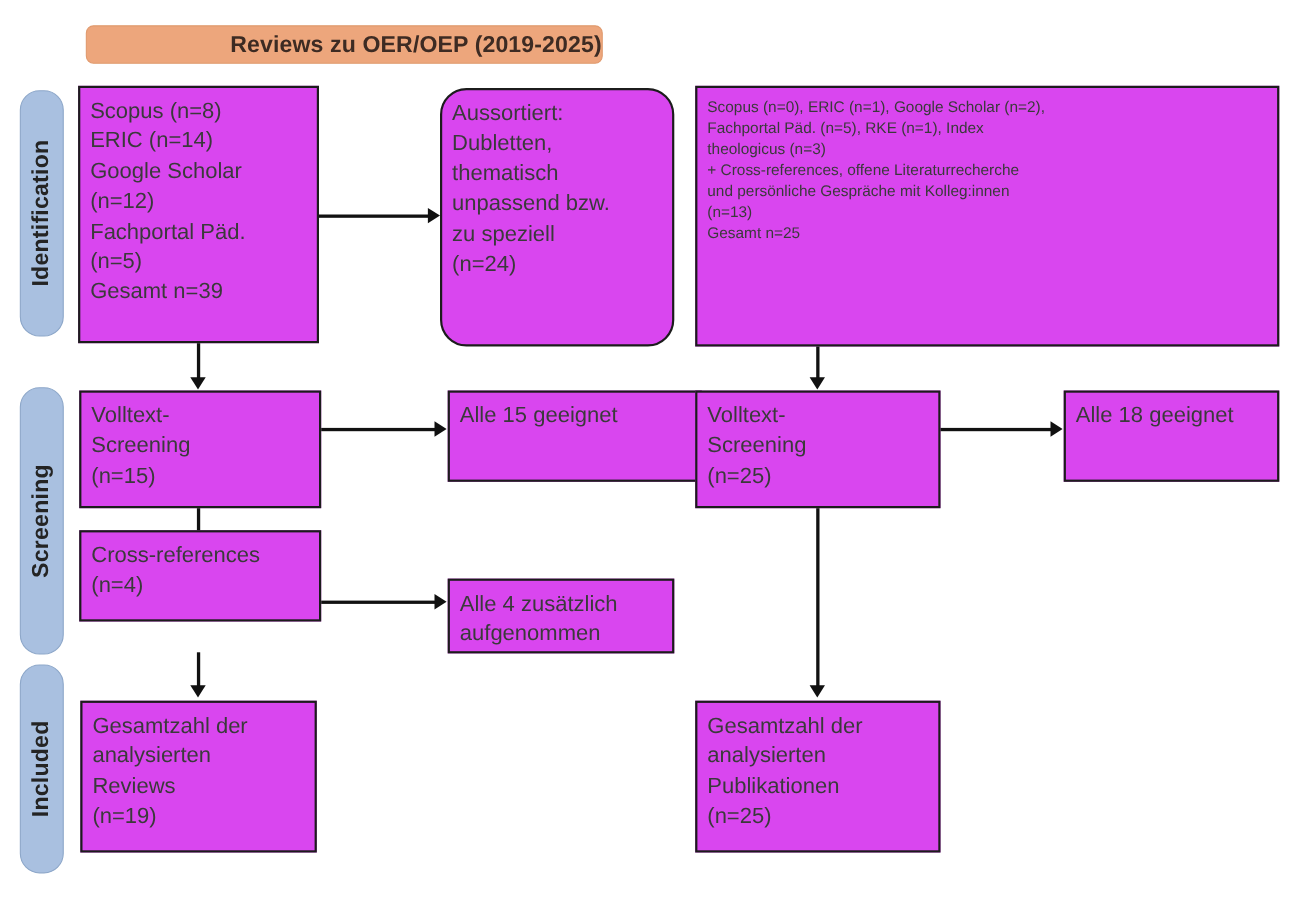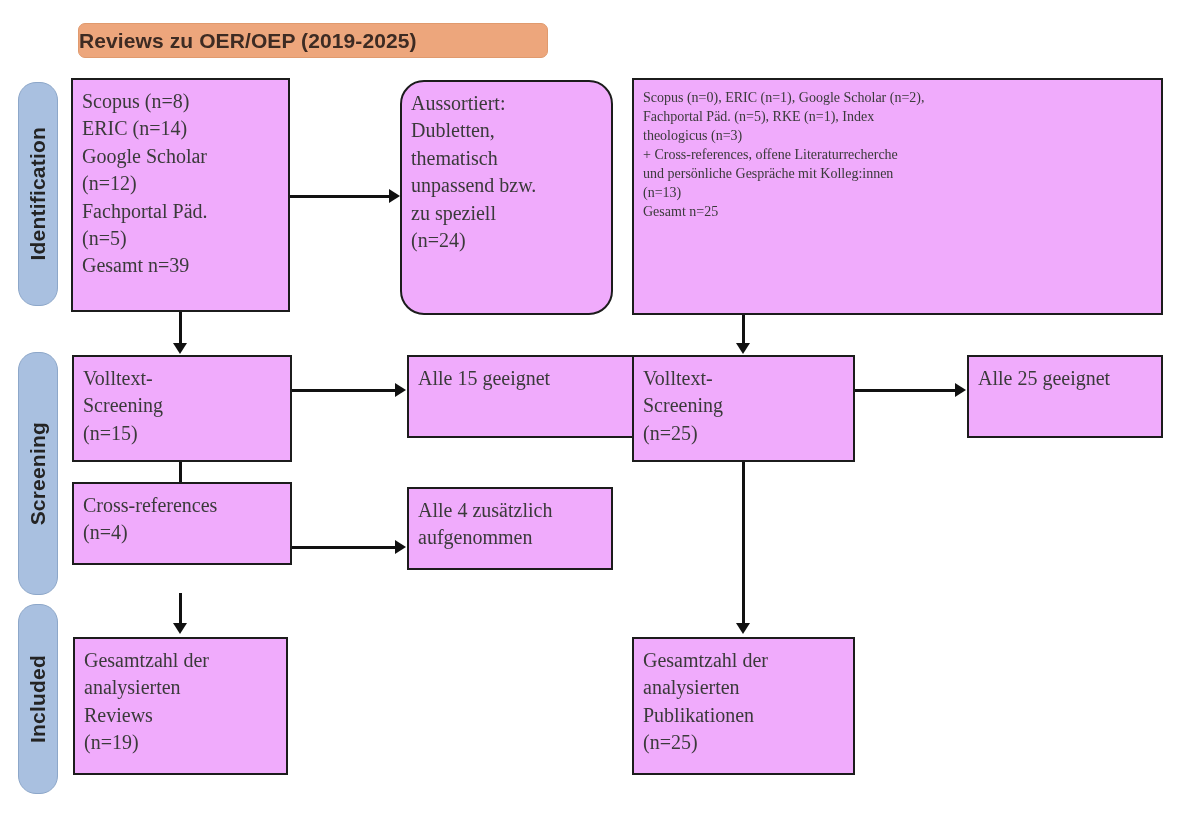--- a/index.html
+++ b/index.html
@@ -41,39 +41,38 @@
   }
 
   
   .col-header {
     position: absolute;
     background: #eda67c;
     border: 1.5px solid #e09a6e;
     border-radius: 7px;
     display: flex;
     align-items: center;
-    justify-content: flex-start;
+    justify-content: flex-end;
     box-sizing: border-box;
   }
   .col-header .col-header-text {
     font-size: 21px;
     font-weight: bold;
     color: #3d2b23;
     white-space: nowrap;
     letter-spacing: 0.1px;
   }
 
   
   .flow-box {
     position: absolute;
-    background: #f0abfc;
+    background: #d946ef;
     border: 2.5px solid #1c1c1c;
     box-sizing: border-box;
     padding: 8px 7px 6px 9px;
-    font-family: Liberation Serif, serif;
   }
   .flow-box .box-text {
     font-size: 20px;
     line-height: 1.37;
     color: #3a3a3a;
     white-space: pre-line;
     display: block;
   }
   .flow-box.narrow .box-text { font-size: 20px; }
   .flow-box.wide .box-text { font-size: 14px; line-height: 1.36; }
@@ -163,21 +162,21 @@
   <div class="arrow-right" style="left:395px; top:383px;"></div>
 
   <div class="conn conn-v" style="left:179px; top:462px; width:3px; height:35px;"></div>
   <div class="arrow-down" style="left:173px; top:495px;"></div>
 
   <div class="flow-box narrow" style="left:72px; top:482px; width:220px; height:83px;">
     <span class="box-text">Cross-references
 (n=4)</span>
   </div>
 
-  <div class="flow-box narrow" style="left:407px; top:487px; width:206px; height:83px;">
+  <div class="flow-box narrow" style="left:407px; top:526px; width:206px; height:68px;">
     <span class="box-text">Alle 4 zusätzlich
 aufgenommen</span>
   </div>
 
   <div class="conn conn-h" style="left:292px; top:546px; width:105px;"></div>
   <div class="arrow-right" style="left:395px; top:540px;"></div>
 
   <div class="conn conn-v" style="left:179px; top:593px; width:3px; height:32px;"></div>
   <div class="arrow-down" style="left:173px; top:623px;"></div>
 
@@ -201,21 +200,21 @@
   <div class="conn conn-v" style="left:742px; top:315px; width:3px; height:30px;"></div>
   <div class="arrow-down" style="left:736px; top:343px;"></div>
 
   <div class="flow-box narrow" style="left:632px; top:355px; width:223px; height:107px;">
     <span class="box-text">Volltext-
 Screening
 (n=25)</span>
   </div>
 
   <div class="flow-box narrow" style="left:967px; top:355px; width:196px; height:83px;">
-    <span class="box-text">Alle 25 geeignet</span>
+    <span class="box-text">Alle 18 geeignet</span>
   </div>
 
   <div class="conn conn-h" style="left:855px; top:389px; width:102px;"></div>
   <div class="arrow-right" style="left:955px; top:383px;"></div>
 
   <div class="conn conn-v" style="left:742px; top:462px; width:3px; height:163px;"></div>
   <div class="arrow-down" style="left:736px; top:623px;"></div>
 
   <div class="flow-box narrow" style="left:632px; top:637px; width:223px; height:138px;">
     <span class="box-text">Gesamtzahl der

